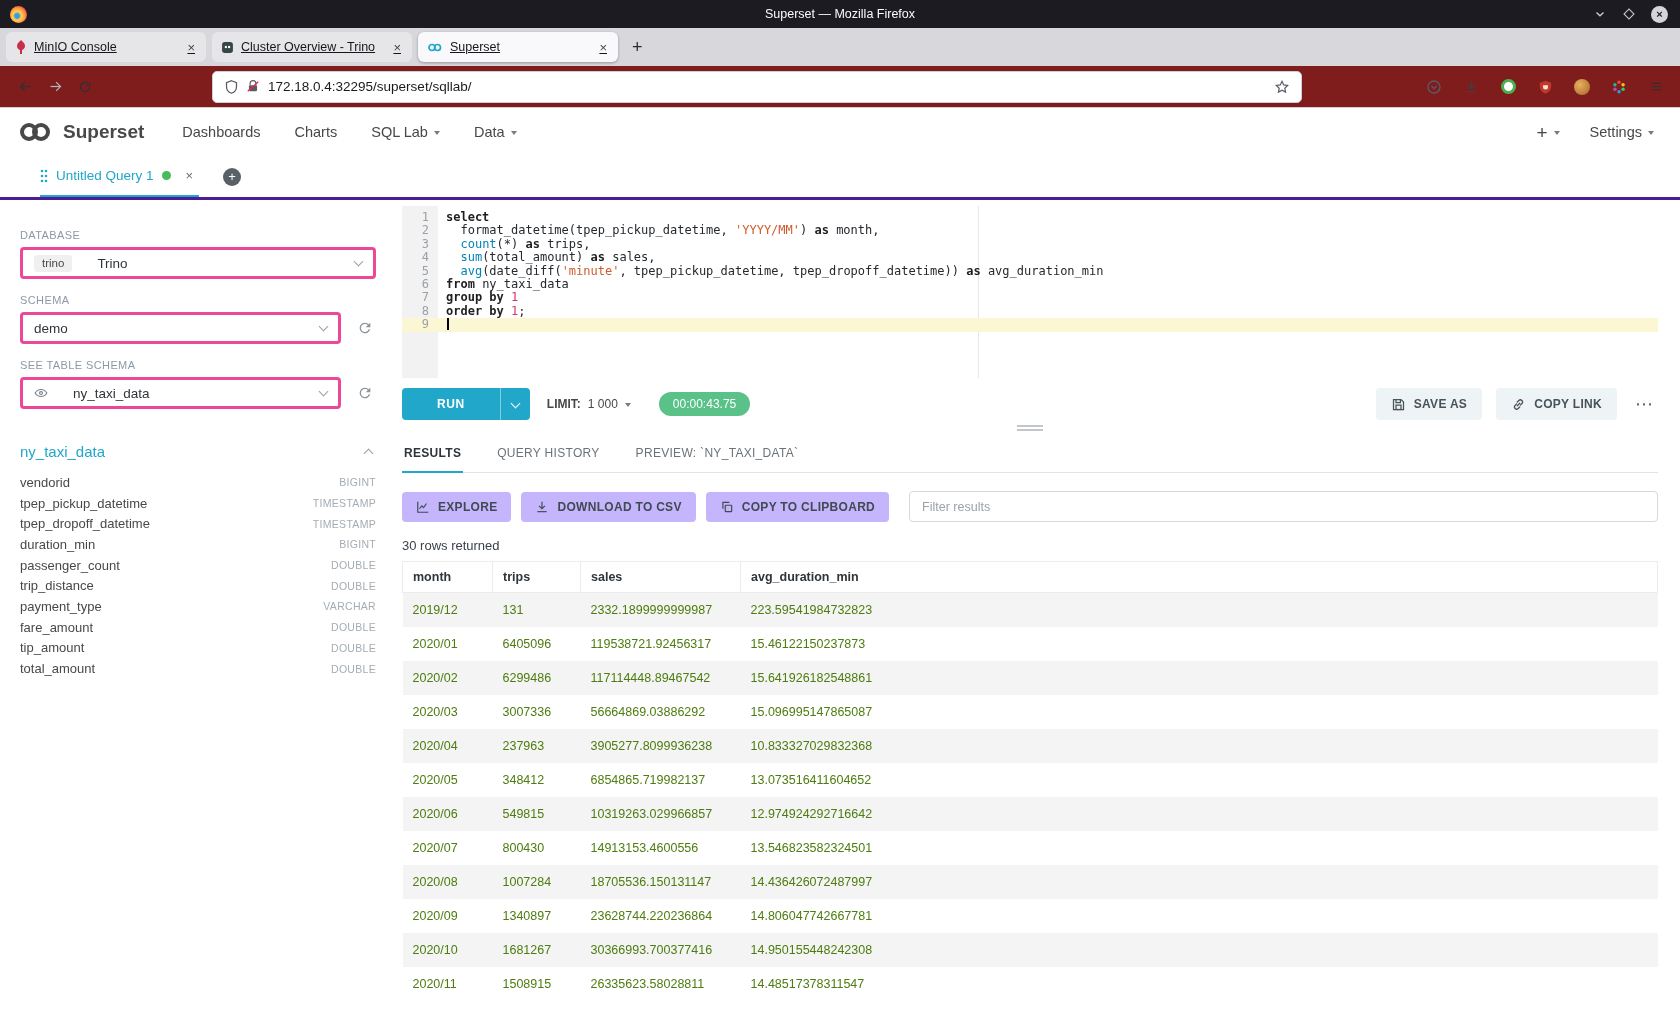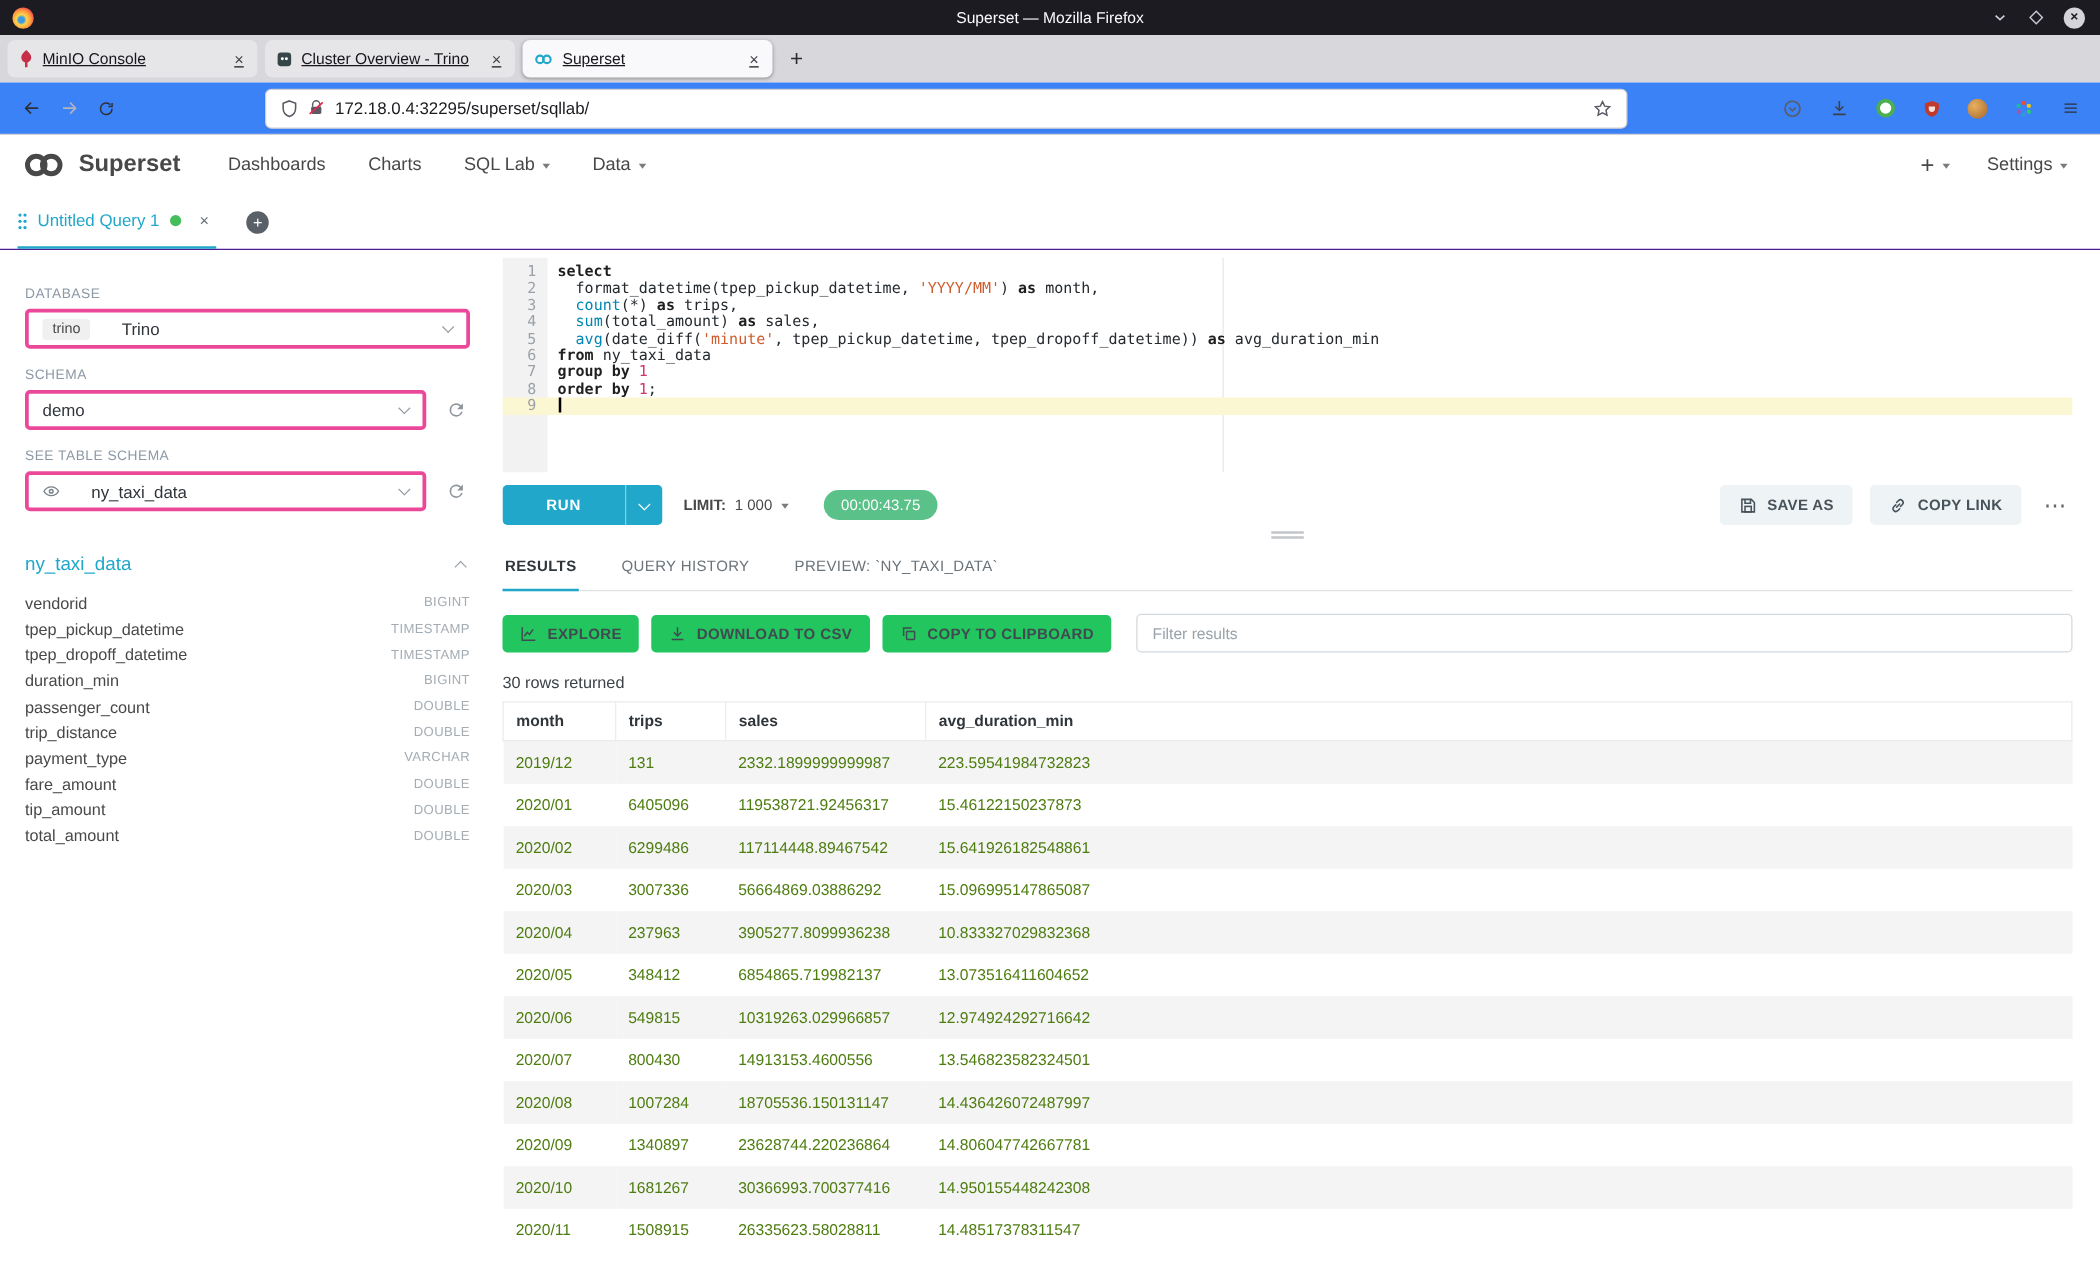--- a/index.html
+++ b/index.html
@@ -16,41 +16,41 @@
   .ctl { color:#c9c9d2; display:flex; align-items:center; justify-content:center; }
   .ctl-close { width:17px; height:17px; border-radius:50%; background:#d4d4da; color:#1c1b22; font-size:11px; font-weight:bold; }
 
   .tabstrip { height:38px; background:#d7d7dc; display:flex; align-items:center; padding:0 6px; gap:6px; }
   .btab { height:30px; border-radius:6px; display:flex; align-items:center; padding:0 9px; width:200px; font-size:12.5px; color:#17161c; background:rgba(255,255,255,.38);text-decoration:underline; }
   .btab.active { background:#f9f9fb; box-shadow:0 1px 3px rgba(0,0,0,.3); }
   .btab-title { flex:1; white-space:nowrap; overflow:hidden; margin:0 7px; }
   .btab-close { color:#44444c; font-size:13px; padding:0 2px; }
   .newtab-button { font-size:18px; color:#2b2b31; padding:0 8px; }
 
-  .navbar { height:42px; background:#3b82f6; display:flex; align-items:center; padding:0 10px; border-bottom:1px solid #d0d0d6; }
+  .navbar { height:42px; background:#7f1d1d; display:flex; align-items:center; padding:0 10px; border-bottom:1px solid #d0d0d6; }
   .nav-btn { width:30px; height:30px; display:flex; align-items:center; justify-content:center; border-radius:4px; }
   .urlbar { flex:1; height:32px; background:#fff; border:1px solid #cfcfd6; border-radius:5px; display:flex; align-items:center; padding:0 11px; margin:0 118px 0 112px; box-shadow:0 1px 2px rgba(0,0,0,.05); }
   .url-text { font-size:13.5px; color:#1b1b1f; margin:0 8px; flex:1; }
   .toolbar-icons { display:flex; align-items:center; gap:9px; }
   .ticon { width:28px; height:28px; display:flex; align-items:center; justify-content:center; border-radius:4px; }
   .circle-ext-green { width:15px; height:15px; border-radius:50%; background:#fff; border:3.5px solid #4caf50; }
   .circle-ext-cookie { width:16px; height:16px; border-radius:50%; background:radial-gradient(circle at 35% 35%, #e8b05f, #a5662a); }
 
   
   .sup-header { height:48px; background:#fff; display:flex; align-items:center; padding:0 26px 0 16px; }
   .sup-logo { display:flex; align-items:center; gap:9px; }
   .sup-name { font-size:19px; font-weight:bold; color:#484848; }
   .sup-nav { display:flex; gap:34px; margin-left:38px; font-size:14.5px; color:#484848; align-items:center; }
   .nav-item { display:flex; align-items:center; gap:6px; }
   .tri-down { width:0; height:0; border-left:3.5px solid transparent; border-right:3.5px solid transparent; border-top:4.5px solid #7b7b7b; margin-top:2px; }
   .sup-right { margin-left:auto; display:flex; gap:30px; align-items:center; color:#484848; font-size:14.5px; }
   .plus-glyph { font-size:19px; line-height:1; color:#484848; }
 
   
-  .query-tabs { height:44px; display:flex; align-items:center; padding-left:14px; border-bottom:1px solid #4c1d95; background:#fff; }
+  .query-tabs { height:44px; display:flex; align-items:center; padding-left:40px; border-bottom:3px solid #4c1d95; background:#fff; }
   .qtab { display:flex; align-items:center; gap:8px; height:100%; padding:0 6px 0 0; border-bottom:2px solid #20a7c9; }
   .qtab-label { color:#20a7c9; font-size:13.5px; }
   .status-dot { width:9px; height:9px; border-radius:50%; background:#45bd5a; }
   .qtab-close { color:#6b7075; font-size:13px; margin-left:7px; }
   .add-tab { margin-left:24px; width:18px; height:18px; border-radius:50%; background:#596067; color:#fff; display:flex; align-items:center; justify-content:center; font-size:13px; line-height:1; }
 
   
   .workspace { display:flex; align-items:flex-start; background:#fff; }
   .sidebar { width:390px; flex:none; padding:14px 14px 0 20px; }
   .fld-label { font-size:11px; color:#8d99a6; letter-spacing:.4px; margin:15px 0 6px; }
@@ -102,21 +102,21 @@
   .more-dots { color:#666; font-size:18px; letter-spacing:1px; padding:0 4px; }
 
   .pane-divider { height:16px; display:flex; align-items:center; justify-content:center; }
   .divider-handle { width:26px; height:6px; border-top:2px solid #c2c6ca; border-bottom:2px solid #c2c6ca; }
 
   
   .res-tabs { display:flex; gap:32px; border-bottom:1px solid #e3e3e3; }
   .res-tab { font-size:12px; letter-spacing:.3px; color:#6b7379; padding:10px 2px 11px; border-bottom:2px solid transparent; margin-bottom:-1px; }
   .res-tab.active { color:#2f353a; font-weight:bold; border-bottom-color:#20a7c9; }
   .res-actions { display:flex; align-items:center; margin-top:18px; }
-  .res-btn { display:flex; align-items:center; gap:8px; height:30px; padding:0 14px; background:#22c55e; border-radius:4px; font-size:12px; font-weight:bold; color:#404a50; letter-spacing:.3px; margin-right:10px; }
+  .res-btn { display:flex; align-items:center; gap:8px; height:30px; padding:0 14px; background:#c4b5fd; border-radius:4px; font-size:12px; font-weight:bold; color:#404a50; letter-spacing:.3px; margin-right:10px; }
   .filter-input { flex:1; margin-left:10px; height:31px; border:1px solid #d4d9dd; border-radius:4px; padding:0 12px; font-size:12.5px; color:#333; font-family:inherit; outline:none; }
   .filter-input::placeholder { color:#9aa2a9; }
   .rows-count { margin:16px 0 8px; font-size:13px; color:#3b4248; }
   table.results { width:100%; border-collapse:collapse; }
   .results th { text-align:left; font-size:12.5px; font-weight:bold; color:#2f353a; padding:8px 10px; border:1px solid #ececec; background:#fff; }
   .results th.c0 { width:90px; } .results th.c1 { width:88px; } .results th.c2 { width:160px; }
   .results td { font-size:12.5px; color:#4d7c0f; padding:10px 10px 10px; }
   .results tbody tr:nth-child(odd) td { background:#f4f4f4; }
 </style>
 </head>

